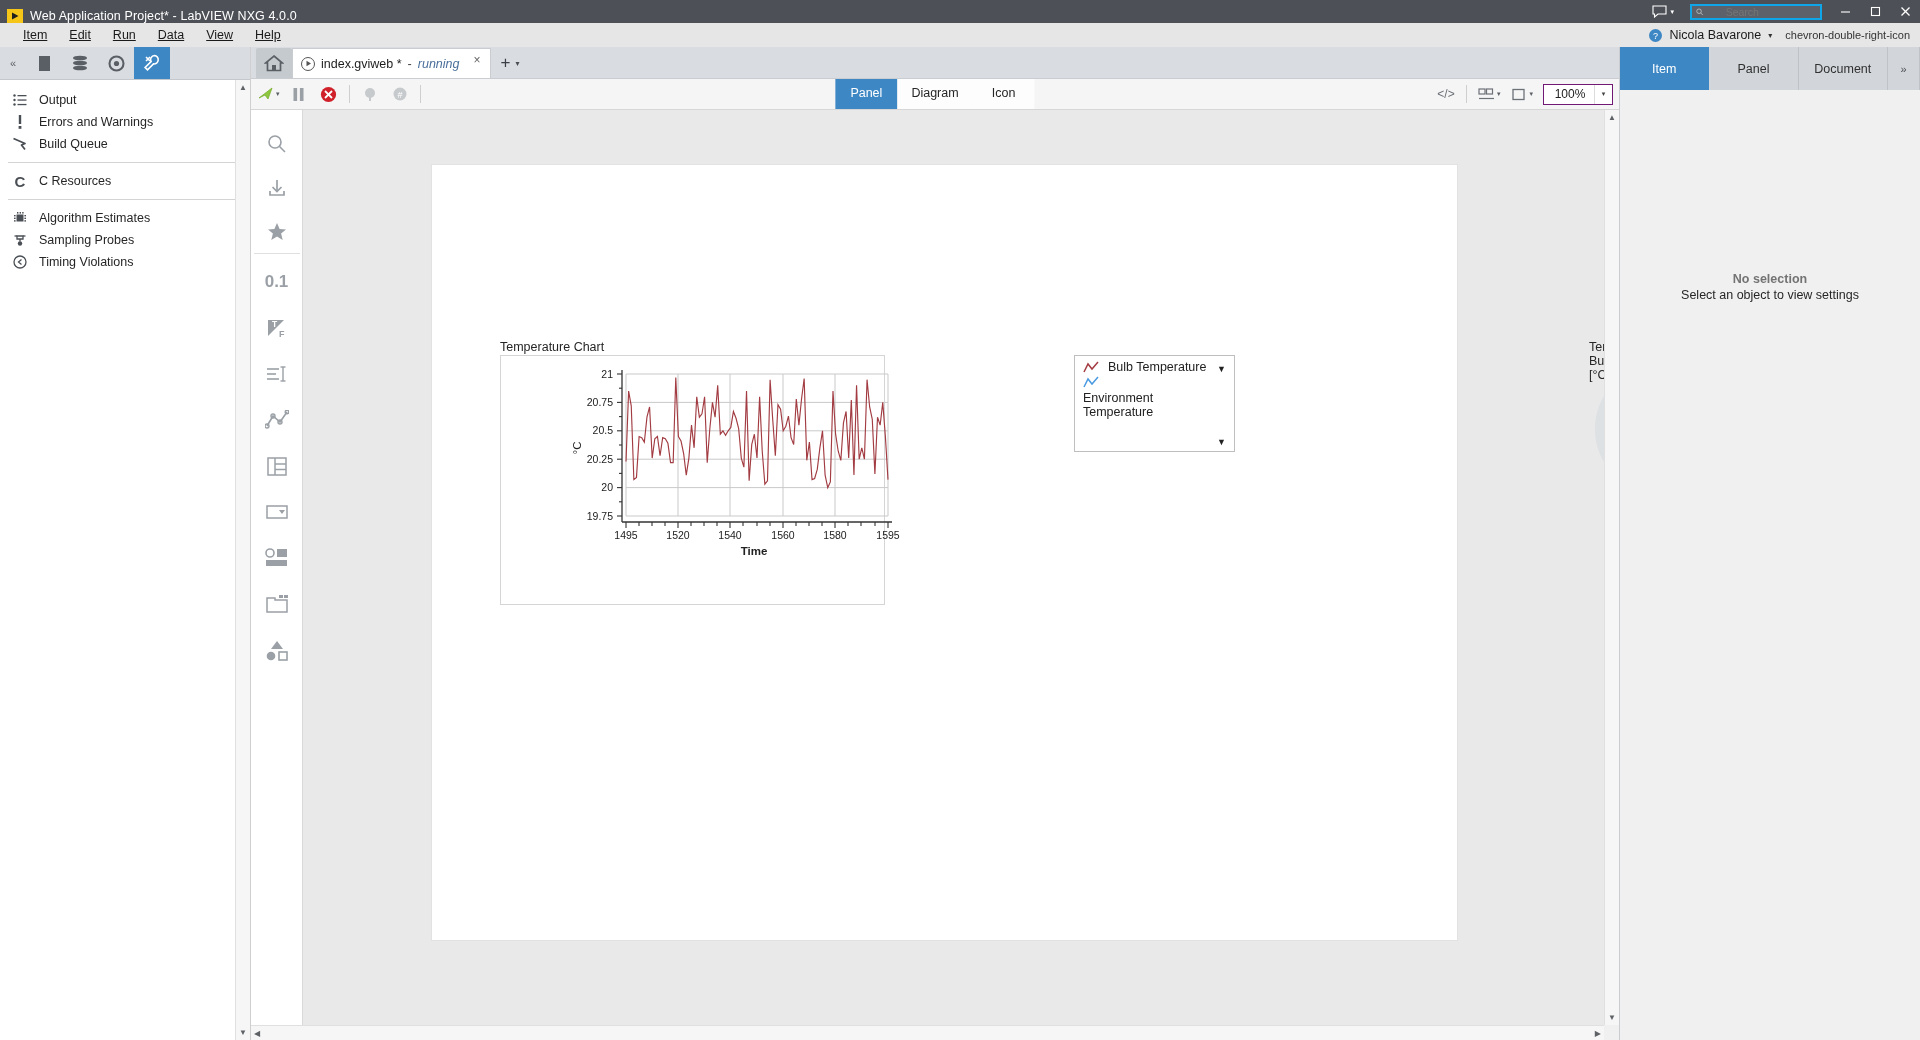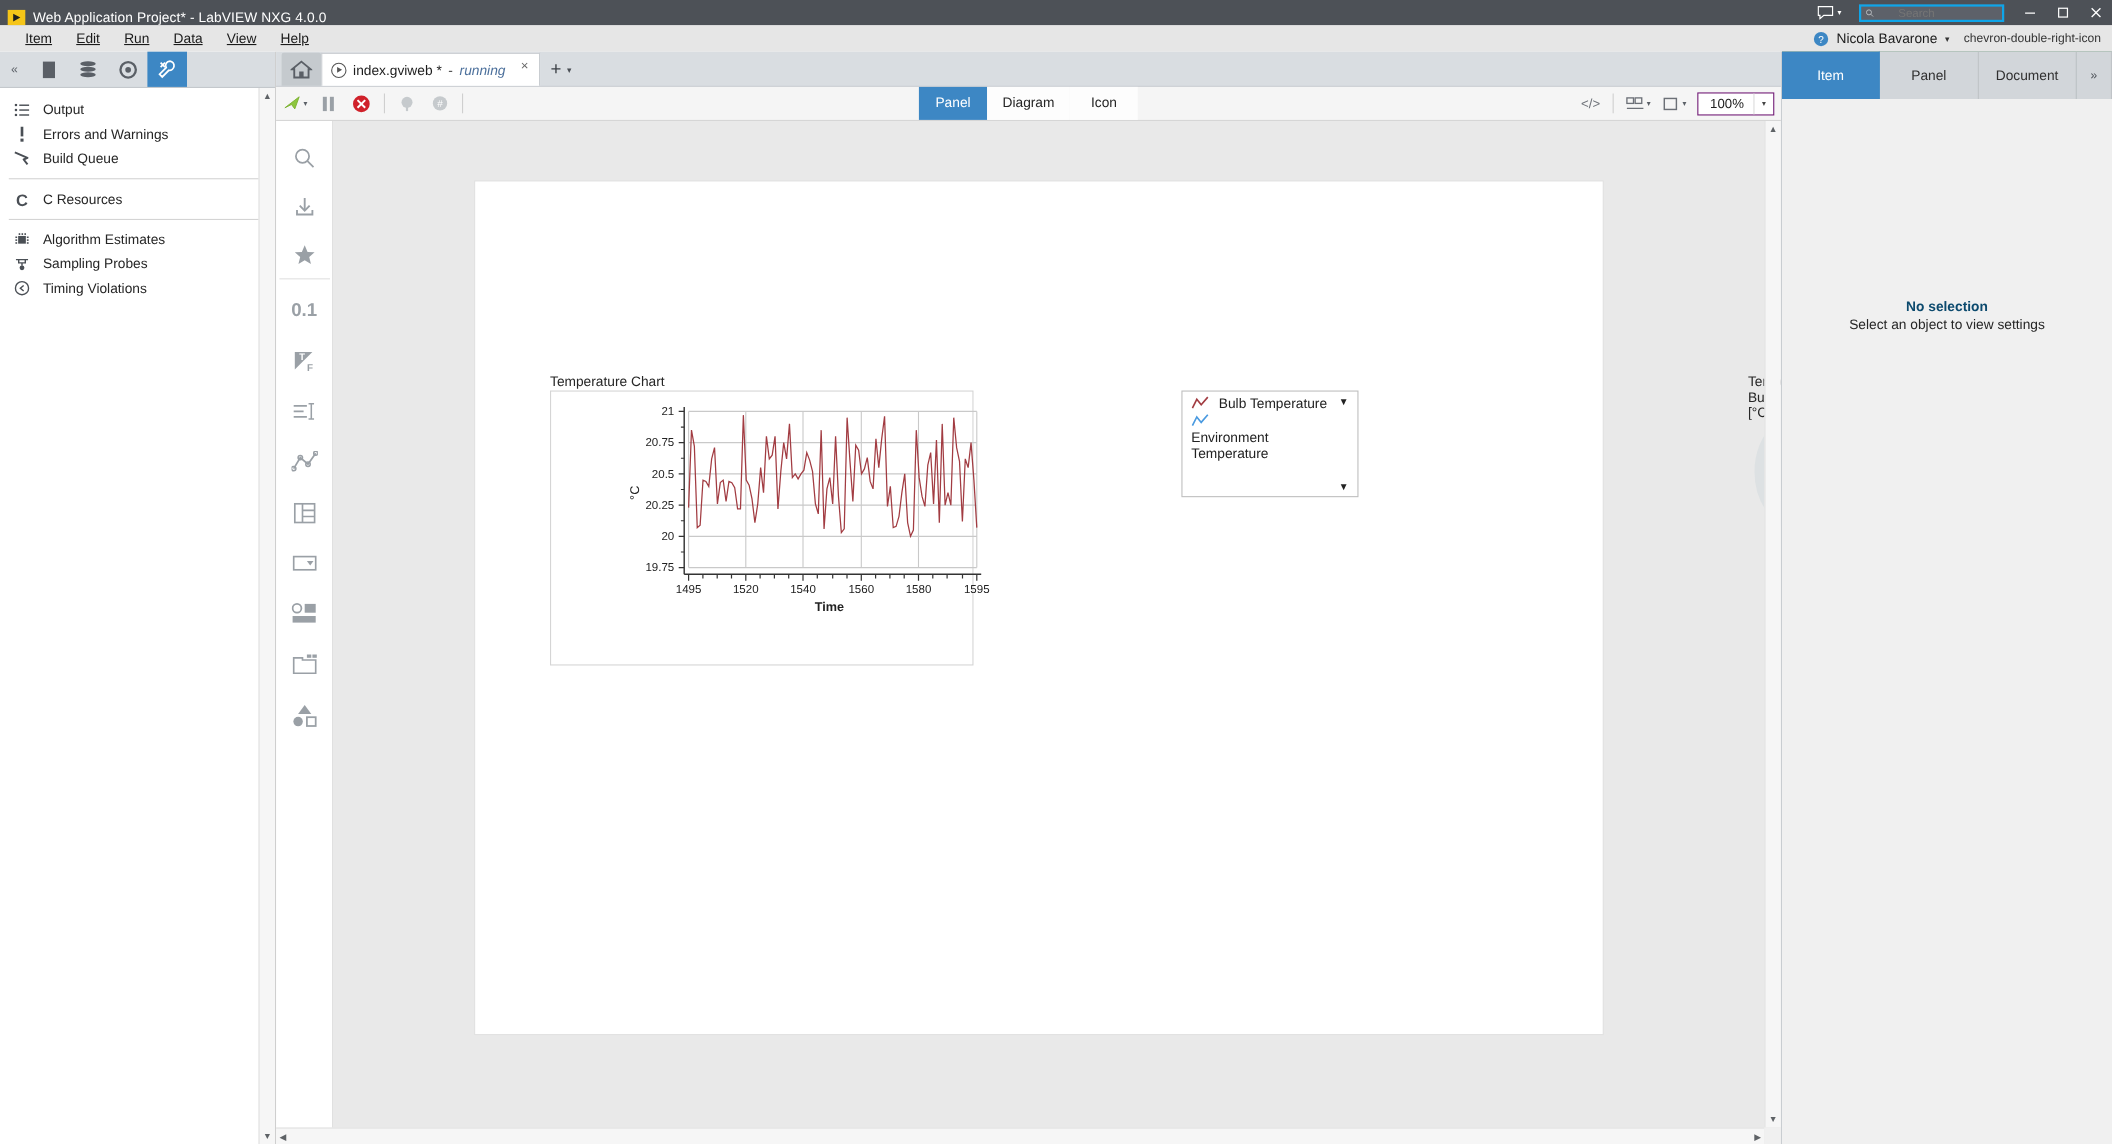--- a/index.html
+++ b/index.html
@@ -175,21 +175,21 @@
   .chart-label { position: absolute; font-size: 12.5px; color: #262626; }
   #chart-caption { left: 68px; top: 175px; }
   .chart-frame {
     position: absolute; left: 68px; top: 190px; width: 385px; height: 250px;
     background: #ffffff; border: 1px solid #d5d5d5; padding-left: 47px;
   }
   .legend-frame {
     position: absolute; left: 642px; top: 190px; width: 161px; height: 97px;
     background: #ffffff; border: 1px solid #bfbfbf;
   }
-  .legend-row { display: flex; align-items: flex-start; gap: 8px; padding: 4px 8px 0 8px; }
+  .legend-row { display: flex; align-items: flex-end; gap: 8px; padding: 4px 8px 0 8px; }
   .legend-text { font-size: 12.5px; color: #222; }
   .legend-caret { margin-left: auto; font-size: 9px; color: #222; }
   .legend-caret-bottom { position: absolute; right: 8px; bottom: 4px; font-size: 9px; color: #222; }
   .legend-text-wrap { font-size: 12.5px; color: #222; padding: 0 8px; }
 
   
   #gauge-caption { left: 1157px; top: 175px; }
   .gauge { position: absolute; left: 1157px; top: 194px; }
 
   
@@ -201,21 +201,21 @@
   .r-tab {
     flex: 1; display: flex; align-items: center; justify-content: center;
     font-size: 12.5px; color: #303030; background: #d2d6da; border-right: 1px solid #bfc3c7;
   }
   .r-tab.active { background: #3d87c4; color: #ffffff; border-right-color: #3d87c4; }
   .r-tab.more { flex: 0 0 32px; font-size: 11px; color: #4a4f55; }
   .right-body { flex: 1; background: #f0f0f0; position: relative; }
   .no-sel {
     position: absolute; left: 0; right: 0; top: 182px; text-align: center;
   }
-  .no-sel-title { font-size: 12.5px; font-weight: bold; color: #0c4a6e; }
+  .no-sel-title { font-size: 12.5px; font-weight: bold; color: #737373; }
   .no-sel-sub { font-size: 12.5px; color: #262626; margin-top: 2px; }
 
   svg { display: block; }
 </style>
 </head>
 <body>
 
 <div class="app">
 
   <div class="titlebar">

